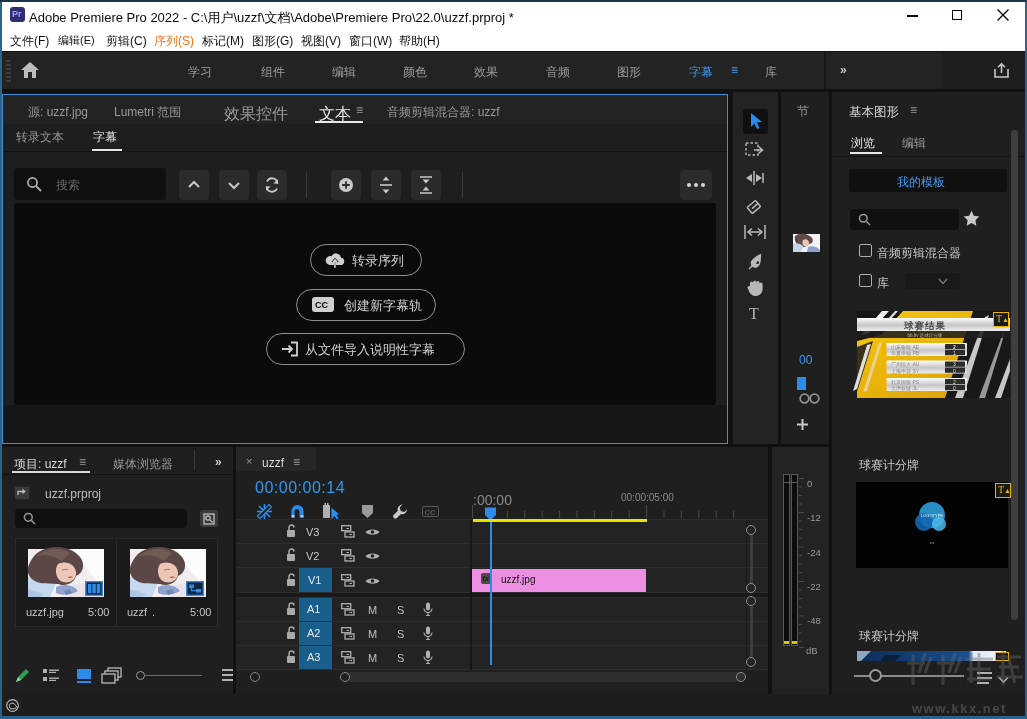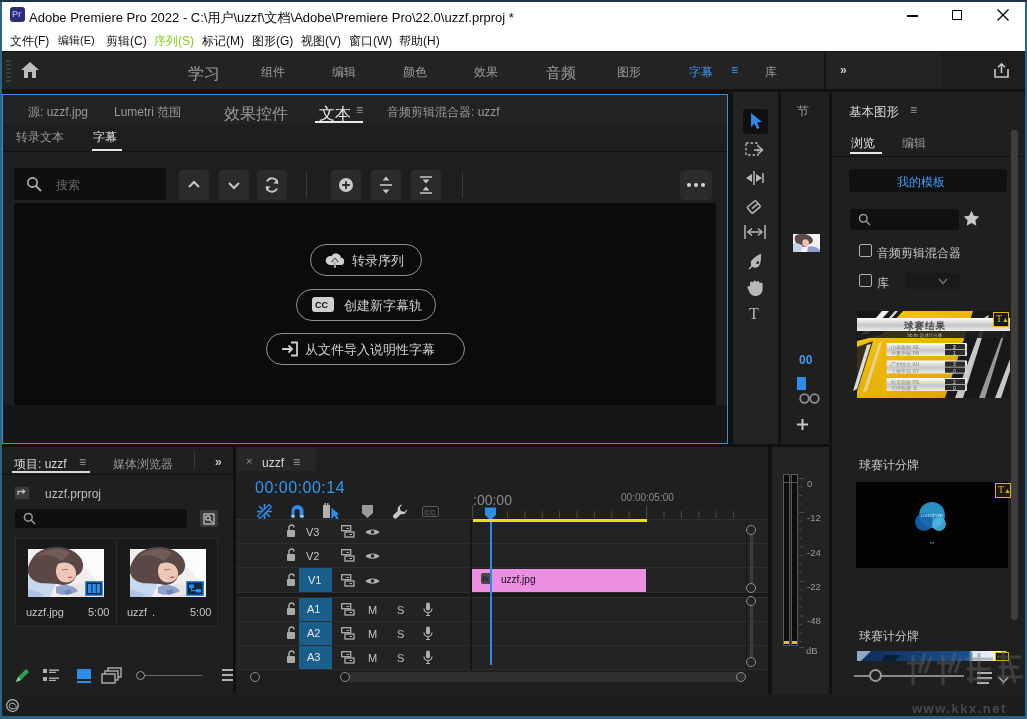--- a/index.html
+++ b/index.html
@@ -22,38 +22,38 @@
 <div class="abs" style="left:907px;top:15px;width:11px;height:1.6px;background:#000"></div>
 <div class="abs" style="left:952px;top:10px;width:10px;height:10px;border:1.4px solid #000"></div>
 <svg style="left:997px;top:9px" width="12" height="12" viewBox="0 0 12 12">
     <path d="M0.5 0.5 L11.5 11.5 M11.5 0.5 L0.5 11.5" stroke="#000" stroke-width="1.3"></path>
   </svg>
 
 <div class="abs" style="left:2px;top:27px;width:1023px;height:24px;background:#ffffff"></div>
 <div class="txt" style="left:10px;top:33px;font-size:12px;color:#111">文件(F)</div>
 <div class="txt" style="left:58px;top:33px;font-size:11px;color:#111">编辑(E)</div>
 <div class="txt" style="left:106px;top:33px;font-size:12px;color:#111">剪辑(C)</div>
-<div class="txt" style="left:154px;top:33px;font-size:12px;color:#84cc16">序列(S)</div>
+<div class="txt" style="left:154px;top:33px;font-size:12px;color:#f97316">序列(S)</div>
 <div class="txt" style="left:202px;top:33px;font-size:12px;color:#111">标记(M)</div>
 <div class="txt" style="left:252px;top:33px;font-size:12px;color:#111">图形(G)</div>
 <div class="txt" style="left:301px;top:33px;font-size:12px;color:#111">视图(V)</div>
 <div class="txt" style="left:349px;top:33px;font-size:12px;color:#111">窗口(W)</div>
 <div class="txt" style="left:399px;top:33px;font-size:12px;color:#111">帮助(H)</div>
 
 <div class="abs" style="left:2px;top:52px;width:1023px;height:37px;background:#232323"></div>
 <div class="abs" style="left:6px;top:60px;width:5px;height:22px;background:repeating-linear-gradient(#3e3e3e 0 2px,#232323 2px 4px)"></div>
 <svg style="left:20px;top:60px" width="20" height="20" viewBox="0 0 20 20">
     <path d="M10 2 L19 10 L16 10 L16 18 L12 18 L12 12 L8 12 L8 18 L4 18 L4 10 L1 10 Z" fill="#bdbdbd"></path>
   </svg>
-<div class="txt" style="left:188px;top:64px;font-size:16px;color:#9c9c9c">学习</div>
+<div class="txt" style="left:188px;top:64px;font-size:12px;color:#9c9c9c">学习</div>
 <div class="txt" style="left:261px;top:64px;font-size:12px;color:#9c9c9c">组件</div>
 <div class="txt" style="left:332px;top:64px;font-size:12px;color:#9c9c9c">编辑</div>
 <div class="txt" style="left:403px;top:64px;font-size:12px;color:#9c9c9c">颜色</div>
 <div class="txt" style="left:474px;top:64px;font-size:12px;color:#9c9c9c">效果</div>
-<div class="txt" style="left:546px;top:64px;font-size:15px;color:#9c9c9c">音频</div>
+<div class="txt" style="left:546px;top:64px;font-size:12px;color:#9c9c9c">音频</div>
 <div class="txt" style="left:617px;top:64px;font-size:12px;color:#9c9c9c">图形</div>
 <div class="txt" style="left:689px;top:64px;font-size:12px;color:#3f9bf3">字幕</div>
 <div class="txt" style="left:731px;top:63px;font-size:12px;color:#3f9bf3">≡</div>
 <div class="txt" style="left:765px;top:64px;font-size:12px;color:#9c9c9c">库</div>
 <div class="abs" style="left:941px;top:52px;width:84px;height:37px;background:#1e1e1e"></div>
 <div class="abs" style="left:824px;top:52px;width:2px;height:37px;background:#161616"></div>
 <div class="txt" style="left:840px;top:63px;font-size:12px;font-weight:bold;color:#c8c8c8">»</div>
 <svg style="left:993px;top:63px" width="17" height="16" viewBox="0 0 17 16">
     <path d="M2 6 L2 14 L15 14 L15 6" fill="none" stroke="#c8c8c8" stroke-width="1.6"></path>
     <path d="M8.5 10 L8.5 1 M5 4.2 L8.5 0.8 L12 4.2" fill="none" stroke="#c8c8c8" stroke-width="1.6"></path>
@@ -176,21 +176,21 @@
 
 <div class="abs" style="left:781px;top:92px;width:48px;height:352px;background:#1f1f1f"></div>
 <div class="txt" style="left:797px;top:103px;font-size:12px;color:#999">节</div>
 <svg style="left:793px;top:234px" width="27" height="18" viewBox="0 0 27 18">
     <rect width="27" height="18" fill="#f4f2f4"></rect>
     <path d="M2 2 C8 -2 16 0 19 4 C21 7 19 10 16 10 C14 13 9 14 6 12 C3 10 1 6 2 2 Z" fill="#5f4949"></path>
     <path d="M10 6 C13 4 16 6 16 9 C16 11 13 13 11 12 C9 11 9 8 10 6 Z" fill="#eec6b6"></path>
     <path d="M0 10 C4 8 8 10 10 12 L8 18 L0 18 Z" fill="#c2d4ec"></path>
     <path d="M15 13 C19 11 24 13 27 16 L27 18 L14 18 Z" fill="#8fa0cc"></path>
   </svg>
-<div class="txt" style="left:799px;top:353px;font-size:12px;font-weight:bold;color:#3f9bf3">00</div>
+<div class="txt" style="left:799px;top:353px;font-size:12px;font-weight:normal;color:#3f9bf3">00</div>
 <div class="abs" style="left:797px;top:377px;width:9px;height:13px;background:#2d8ceb"></div>
 <svg style="left:799px;top:392px" width="21" height="13" viewBox="0 0 21 13">
     <circle cx="5.5" cy="6.5" r="4.3" fill="none" stroke="#909090" stroke-width="1.8"></circle>
     <circle cx="15.5" cy="6.5" r="4.3" fill="none" stroke="#909090" stroke-width="1.8"></circle>
   </svg>
 <svg style="left:796px;top:418px" width="13" height="13" viewBox="0 0 13 13">
     <path d="M6.5 1 L6.5 12 M1 6.5 L12 6.5" stroke="#c8c8c8" stroke-width="2"></path>
   </svg>
 
 <div class="abs" style="left:832px;top:92px;width:193px;height:605px;background:#1f1f1f"></div>

